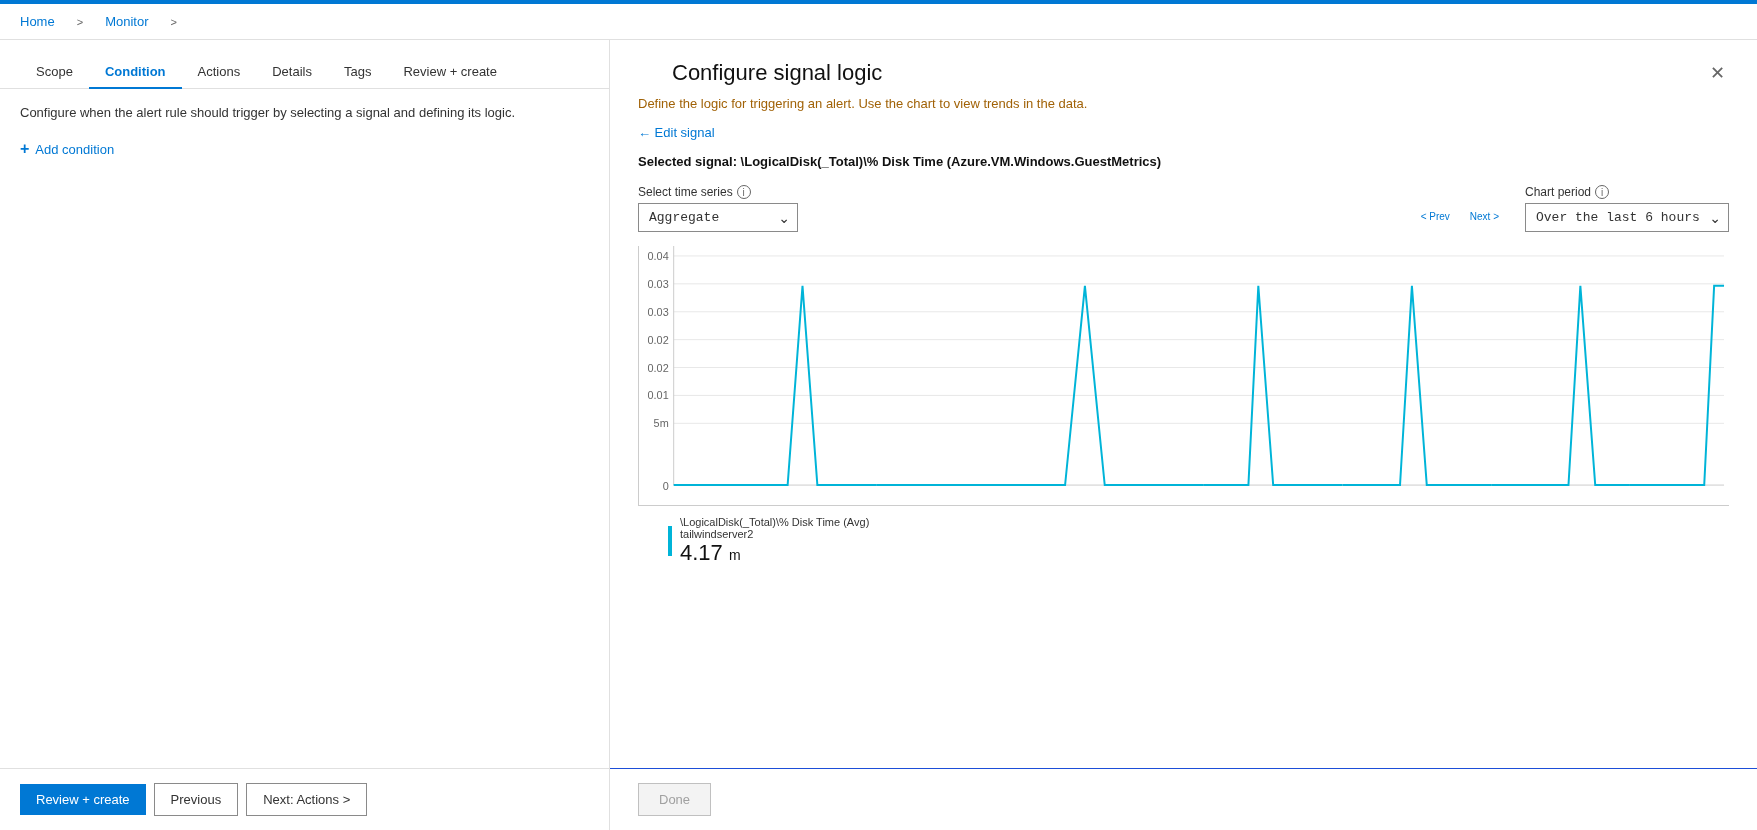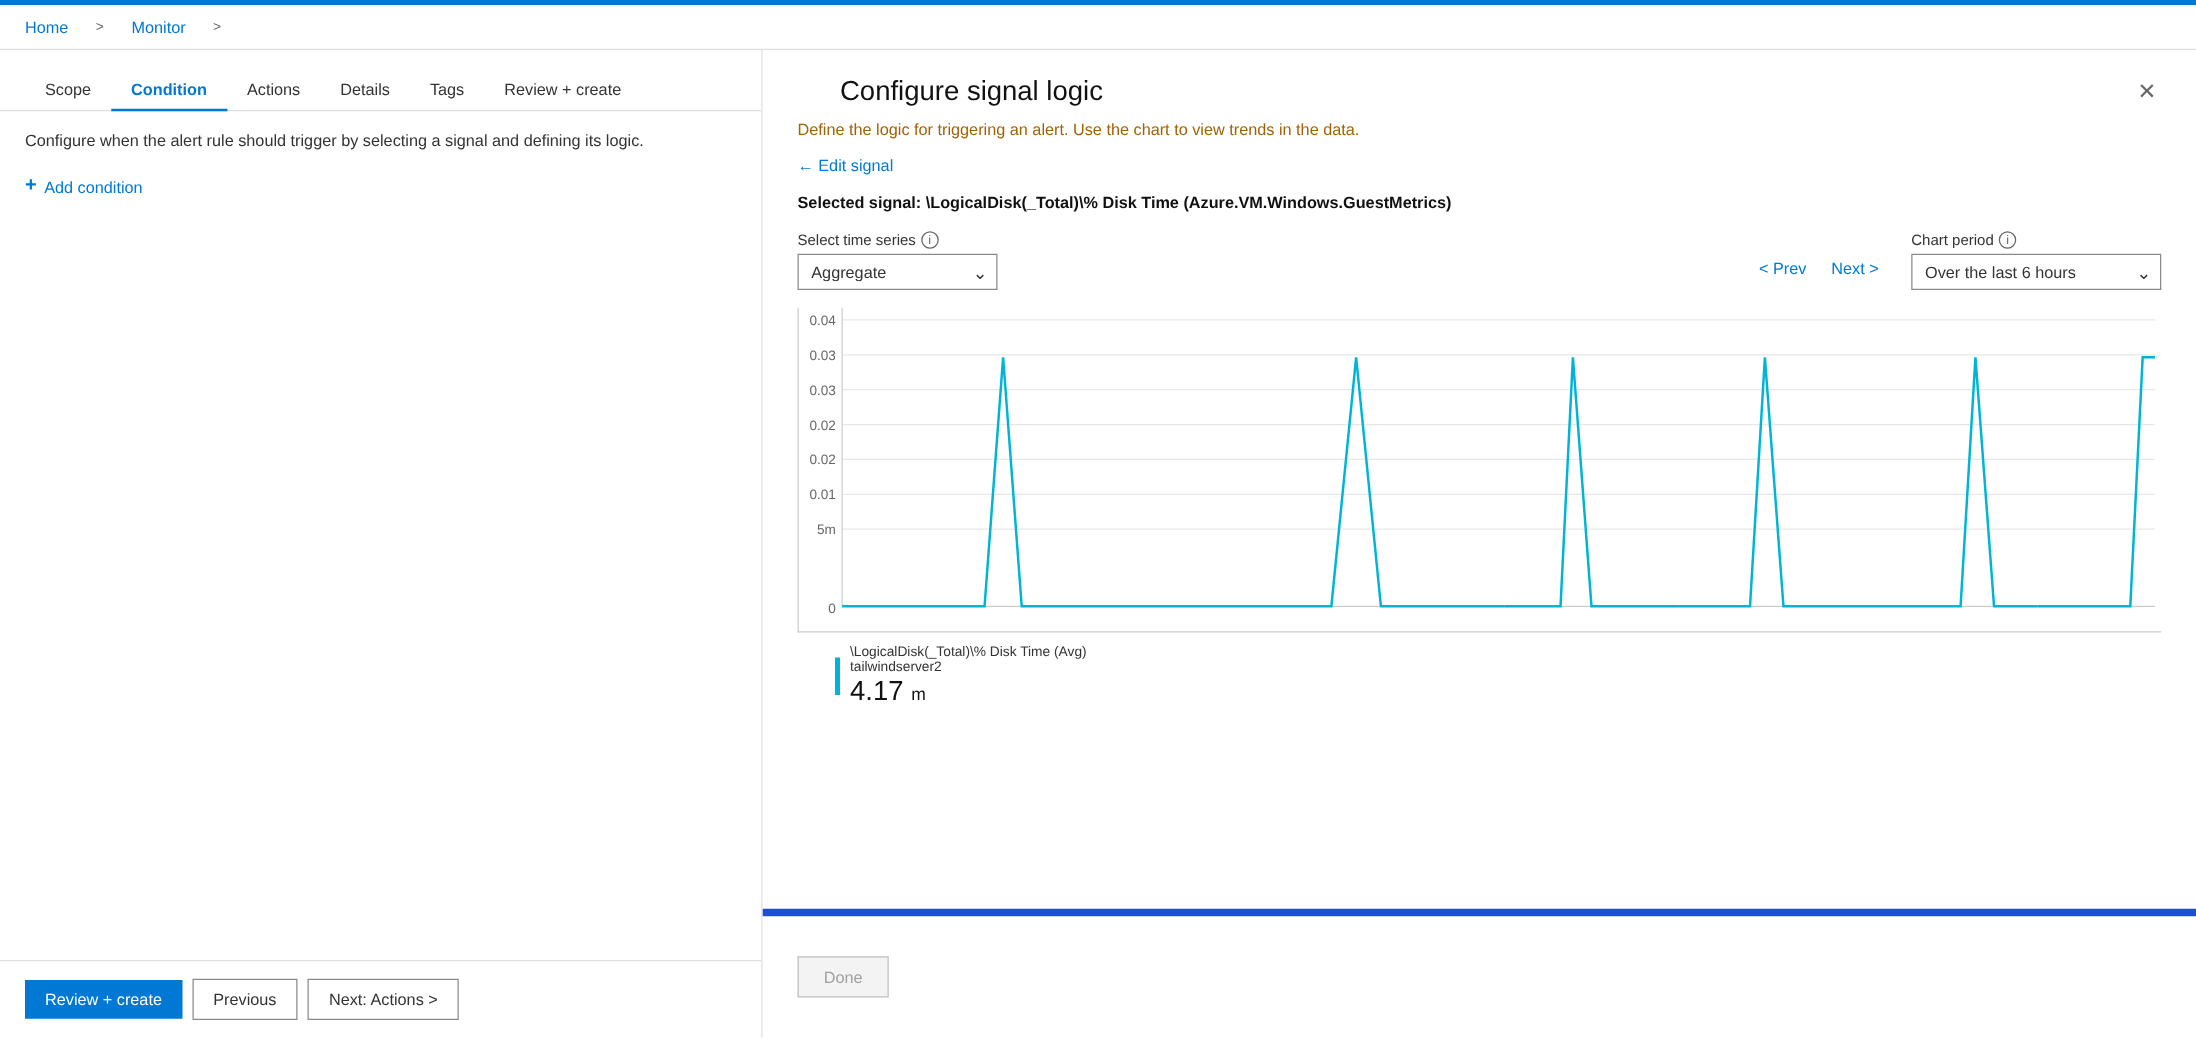--- a/index.html
+++ b/index.html
@@ -240,20 +240,21 @@
       border: 1px solid #8a8a8a;
       padding: 6px 20px 6px 10px;
       font-size: 13px;
       color: #333;
       background: #fff;
       cursor: pointer;
       appearance: none;
       -webkit-appearance: none;
       position: relative;
       min-width: 160px;
+      font-family: Liberation Mono, monospace;
     }
 
     .select-wrapper {
       position: relative;
       display: inline-block;
     }
 
     .select-wrapper::after {
       content: '⌄';
       position: absolute;
@@ -272,21 +273,21 @@
       align-self: flex-end;
       padding-bottom: 6px;
       margin-left: auto;
     }
 
     .nav-btn {
       background: none;
       border: none;
       color: #0078d4;
       cursor: pointer;
-      font-size: 13px;
+      font-size: 10px;
       padding: 4px 6px;
     }
 
     .chart-period-group {
       min-width: 200px;
     }
 
     .chart-period-group .select-dropdown {
       min-width: 200px;
     }
@@ -359,22 +360,22 @@
       color: #111;
     }
 
     .legend-unit {
       font-size: 14px;
       color: #111;
     }
 
     
     .right-panel-footer {
-      padding: 32px 28px;
-      border-top: 6px solid #1d4ed8;
+      padding: 14px 28px;
+      border-top: 1px solid #1d4ed8;
       flex-shrink: 0;
     }
 
     .btn-done {
       background: #f3f3f3;
       color: #a0a0a0;
       border: 1px solid #c0c0c0;
       padding: 8px 20px;
       cursor: not-allowed;
       font-size: 13px;

